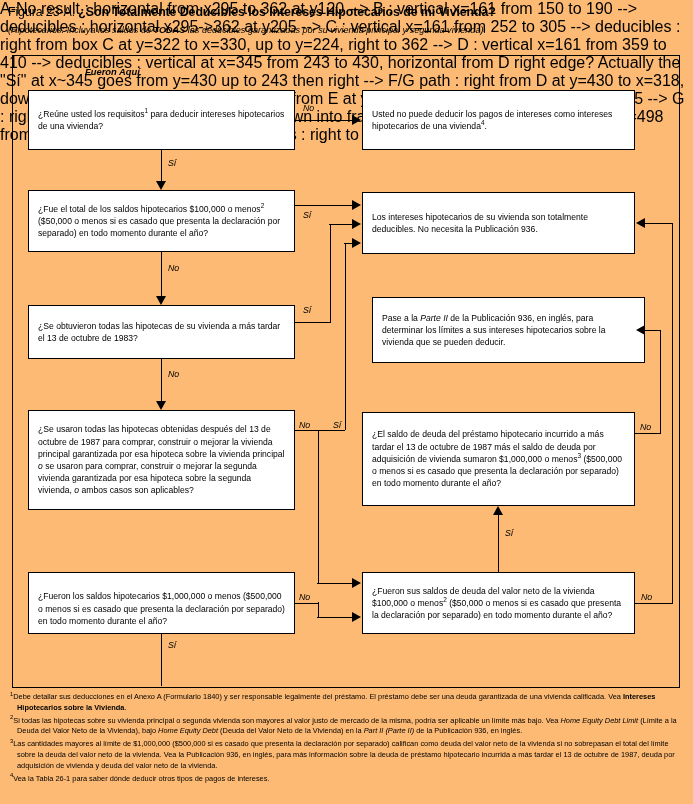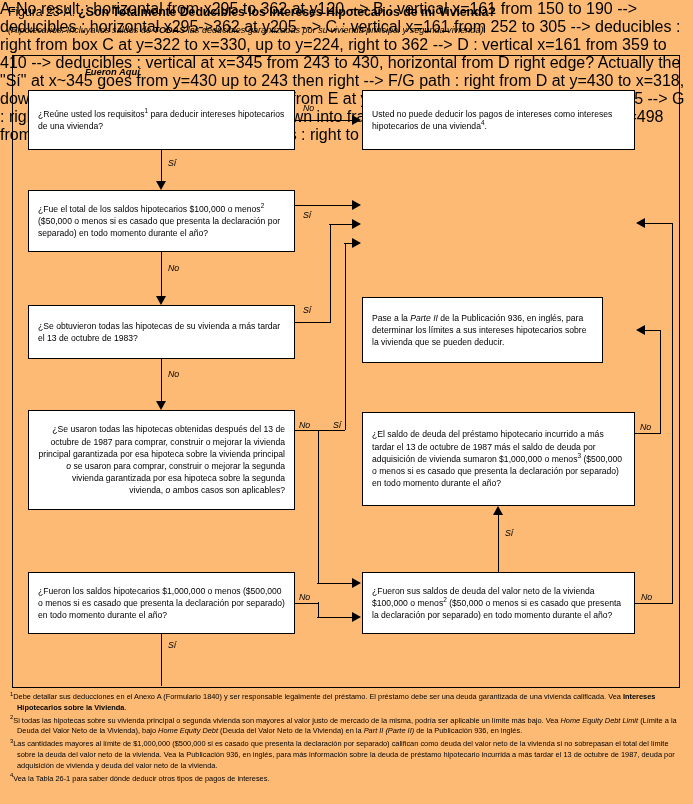--- a/index.html
+++ b/index.html
@@ -170,43 +170,46 @@
   <div class="node" style="left:362px; top:90px; width:273px; height:60px;">
     <span class="txt">Usted no puede deducir los pagos de intereses como intereses hipotecarios de una vivienda<sup>4</sup>.</span>
   </div>
 
   
   <div class="node" style="left:28px; top:190px; width:267px; height:62px;">
     <span class="txt">¿Fue el total de los saldos hipotecarios $100,000 o menos<sup>2</sup> ($50,000 o menos si es casado que presenta la declaración por separado) en todo momento durante el año?</span>
   </div>
 
   
+  <div class="node" style="left:362px; top:192px; width:273px; height:62px;">
+    <span class="txt">Los intereses hipotecarios de su vivienda son totalmente deducibles. No necesita la Publicación 936.</span>
+  </div>
 
   
   <div class="node" style="left:28px; top:305px; width:267px; height:54px;">
     <span class="txt">¿Se obtuvieron todas las hipotecas de su vivienda a más tardar el 13 de octubre de 1983?</span>
   </div>
 
   
-  <div class="node" style="left:362px; top:297px; width:241px; height:66px;">
+  <div class="node" style="left:372px; top:297px; width:273px; height:66px;">
     <span class="txt">Pase a la <i>Parte II</i> de la Publicación 936, en inglés, para determinar los límites a sus intereses hipotecarios sobre la vivienda que se pueden deducir.</span>
   </div>
 
   
-  <div class="node" style="left:28px; top:410px; width:267px; height:100px;text-align:right;">
+  <div class="node" style="left:28px; top:410px; width:267px; height:100px;">
     <span class="txt">¿Se usaron todas las hipotecas obtenidas después del 13 de octubre de 1987 para comprar, construir o mejorar la vivienda principal garantizada por esa hipoteca sobre la vivienda principal <i>o</i> se usaron para comprar, construir o mejorar la segunda vivienda garantizada por esa hipoteca sobre la segunda vivienda, <i>o</i> ambos casos son aplicables?</span>
   </div>
 
   
   <div class="node" style="left:362px; top:412px; width:273px; height:94px;">
     <span class="txt">¿El saldo de deuda del préstamo hipotecario incurrido a más tardar el 13 de octubre de 1987 más el saldo de deuda por adquisición de vivienda sumaron $1,000,000 o menos<sup>3</sup> ($500,000 o menos si es casado que presenta la declaración por separado) en todo momento durante el año?</span>
   </div>
 
   
-  <div class="node" style="left:28px; top:572px; width:267px; height:62px;">
+  <div class="node" style="left:28px; top:572px; width:267px; height:62px;align-items:flex-end;">
     <span class="txt">¿Fueron los saldos hipotecarios $1,000,000 o menos ($500,000 o menos si es casado que presenta la declaración por separado) en todo momento durante el año?</span>
   </div>
 
   
   <div class="node" style="left:362px; top:572px; width:273px; height:62px;">
     <span class="txt">¿Fueron sus saldos de deuda del valor neto de la vivienda $100,000 o menos<sup>2</sup> ($50,000 o menos si es casado que presenta la declaración por separado) en todo momento durante el año?</span>
   </div>
 
   
 

